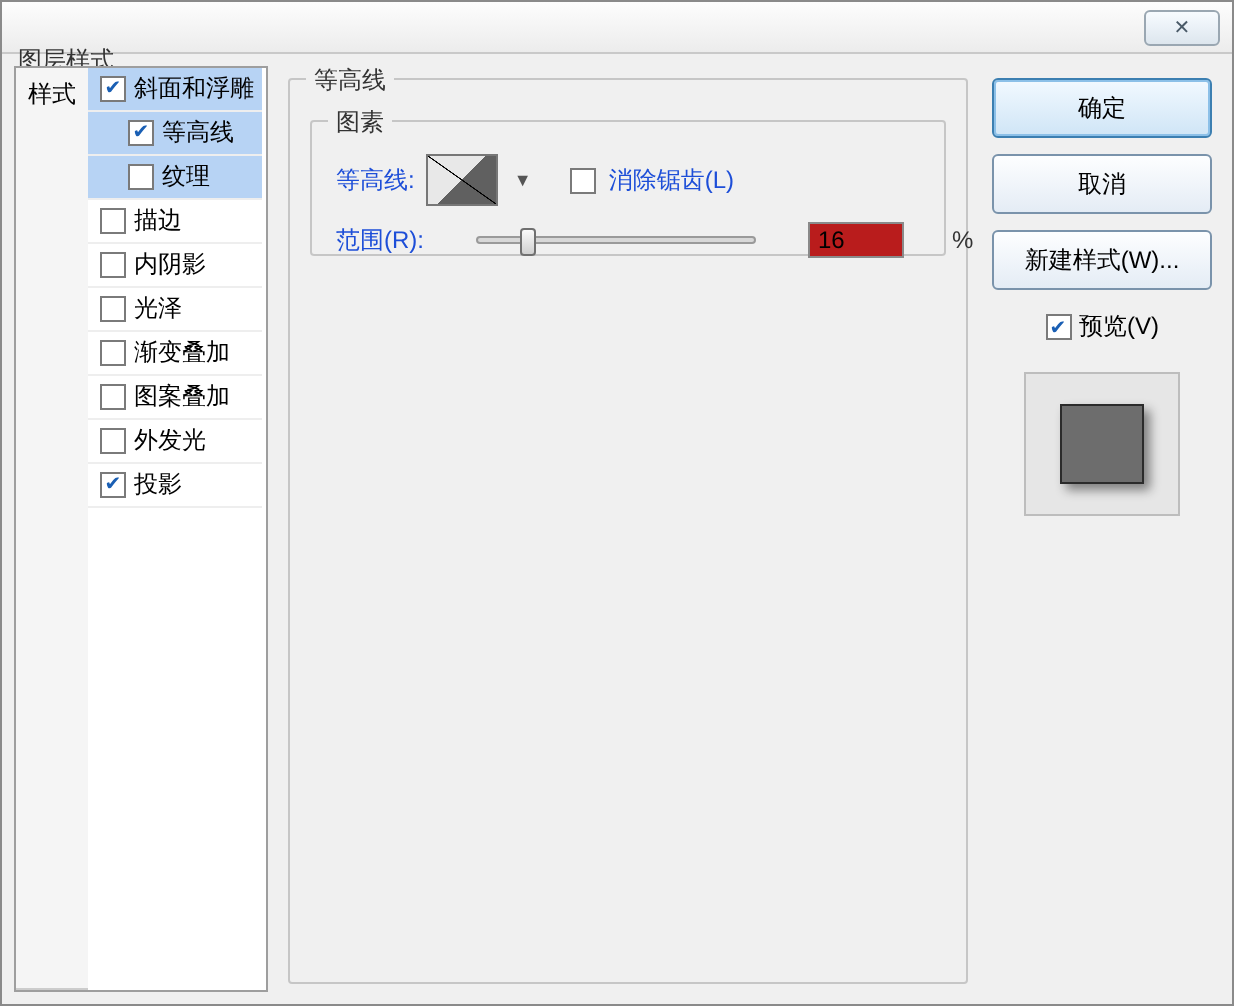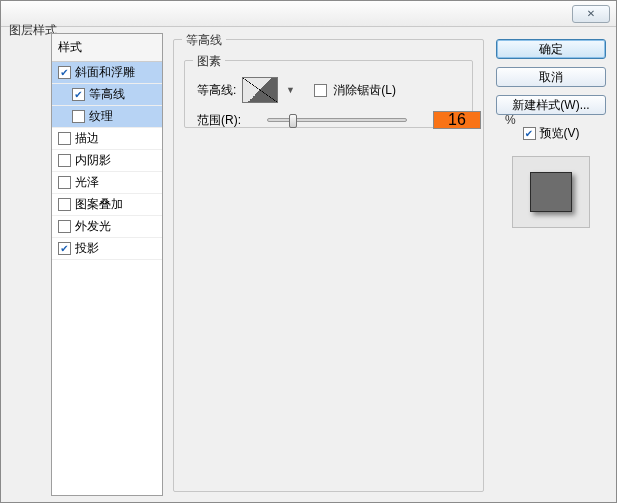--- a/index.html
+++ b/index.html
@@ -39,26 +39,25 @@
     font-size: 10px;
   }
   .body {
     flex: 1;
     display: flex;
     padding: 6px 6px 6px 6px;
     gap: 6px;
   }
   
   .style-panel {
-    width: 112px;
+    width: 127px;
     border: 1px solid #9e9e9e;
     background: #fff;
     display: flex;
-    flex-direction: column;
-    margin-left: 44px;
+    flex-direction: row;
   }
   .style-header {
     padding: 5px 6px;
     background: #f5f5f5;
     border-bottom: 1px solid #ccc;
   }
   .style-sub {
     padding: 5px 6px;
     border-bottom: 1px solid #d6d6d6;
     background: #fff;
@@ -101,21 +100,21 @@
   .outer-group { left: 4px; top: 6px; right: 2px; bottom: 4px; }
   .inner-group { left: 10px; top: 20px; right: 10px; height: 68px; }
   .row {
     position: absolute;
     display: flex;
     align-items: center;
     gap: 6px;
   }
   .row1 { top: 16px; left: 12px; right: 12px; }
   .row2 { top: 50px; left: 12px; right: 12px; gap: 24px; }
-  .label { color: #000000; white-space: nowrap; }
+  .label { color: #1d4ed8; white-space: nowrap; }
   .contour-thumb {
     width: 36px; height: 26px;
     border: 1px solid #777;
     background: linear-gradient(135deg,#e8e8e8 0 50%, #606060 50% 100%);
     position: relative;
   }
   .contour-thumb::after {
     content:"";
     position:absolute; left:0; bottom:0; right:0; top:0;
     background: linear-gradient(to top right, transparent 49%, #000 49.5% 50.5%, transparent 51%);
@@ -144,37 +143,37 @@
     position: absolute;
     top: -5px;
     width: 8px; height: 14px;
     background: linear-gradient(#fafafa,#d0d0d0);
     border: 1px solid #707070;
     border-radius: 2px;
   }
   .num-input {
     width: 48px; height: 18px;
     border: 1px solid #8a8a8a;
-    background: #f97316;
+    background: #b91c1c;
     padding: 1px 4px;
-    font-size: 16px;
-    text-align: center;
+    font-size: 12px;
+    text-align: left;
   }
   .pct { color:#333; }
   
   .right {
     width: 118px;
     display: flex;
     flex-direction: column;
     align-items: center;
     gap: 8px;
     padding-top: 6px;
   }
   .btn {
-    width: 110px; height: 20px;
+    width: 110px; height: 30px;
     border: 1px solid #7a93ab;
     border-radius: 3px;
     background: linear-gradient(#fdfeff,#e4ecf5);
     display:flex; align-items:center; justify-content:center;
     color:#000;
   }
   .btn.default {
     border: 1px solid #3c7fb1;
     box-shadow: 0 0 0 1px #8cc0e8 inset;
     background: linear-gradient(#f2f9ff,#cfe5f6);
@@ -230,20 +229,24 @@
             <span class="cb"></span>
             <span>描边</span>
           </div>
           <div class="style-item">
             <span class="cb"></span>
             <span>内阴影</span>
           </div>
           <div class="style-item">
             <span class="cb"></span>
             <span>光泽</span>
+          </div>
+          <div class="style-item">
+            <span class="cb"></span>
+            <span>渐变叠加</span>
           </div>
           <div class="style-item">
             <span class="cb"></span>
             <span>图案叠加</span>
           </div>
           <div class="style-item">
             <span class="cb"></span>
             <span>外发光</span>
           </div>
           <div class="style-item">

